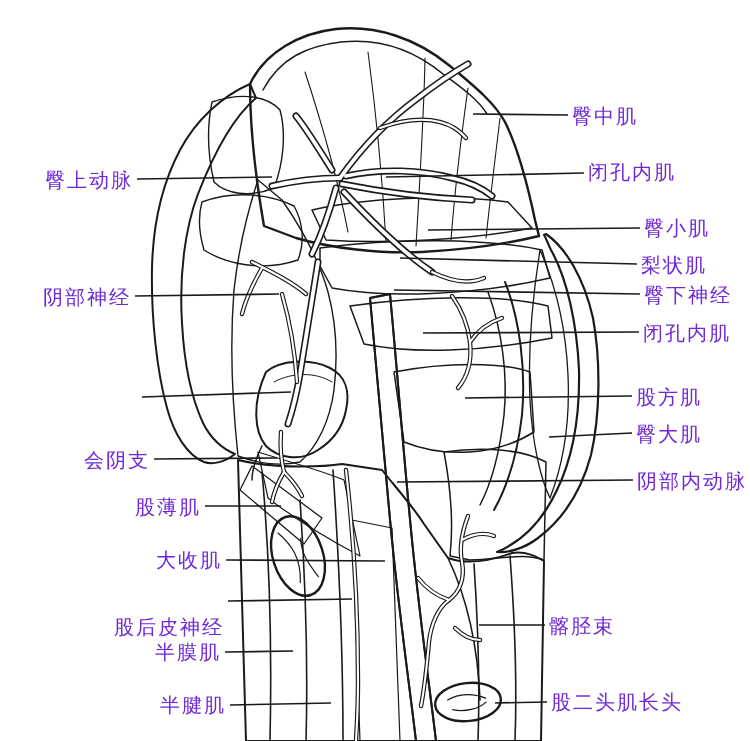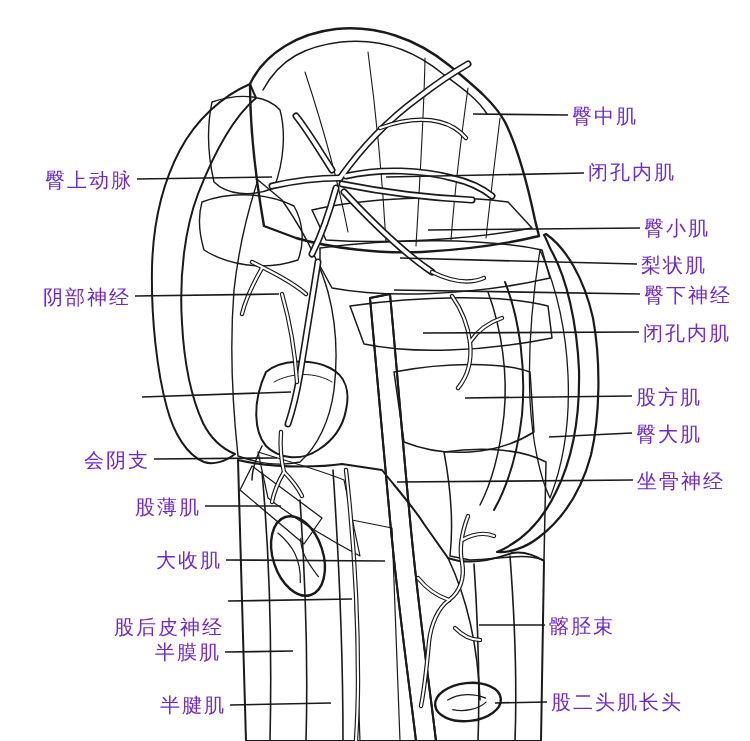--- a/index.html
+++ b/index.html
@@ -233,17 +233,17 @@
       <div class="label" style="right: 529px; text-align: right; top: 652px;">半膜肌</div>
       <div class="label" style="right: 524px; text-align: right; top: 705px;">半腱肌</div>
       <div class="label" style="left: 572px; top: 116px;">臀中肌</div>
       <div class="label" style="left: 588px; top: 172px;">闭孔内肌</div>
       <div class="label" style="left: 644px; top: 228px;">臀小肌</div>
       <div class="label" style="left: 641px; top: 265px;">梨状肌</div>
       <div class="label" style="left: 644px; top: 295px;">臀下神经</div>
       <div class="label" style="left: 643px; top: 333px;">闭孔内肌</div>
       <div class="label" style="left: 636px; top: 397px;">股方肌</div>
       <div class="label" style="left: 636px; top: 434px;">臀大肌</div>
-      <div class="label" style="left: 637px; top: 481px;">坐骨神经</div>
+      <div class="label" style="left: 637px; top: 481px;">阴部内动脉</div>
       <div class="label" style="left: 549px; top: 626px;">髂胫束</div>
       <div class="label" style="left: 551px; top: 702px;">股二头肌长头</div>
     </div>
 </div>
 
 </body></html>

